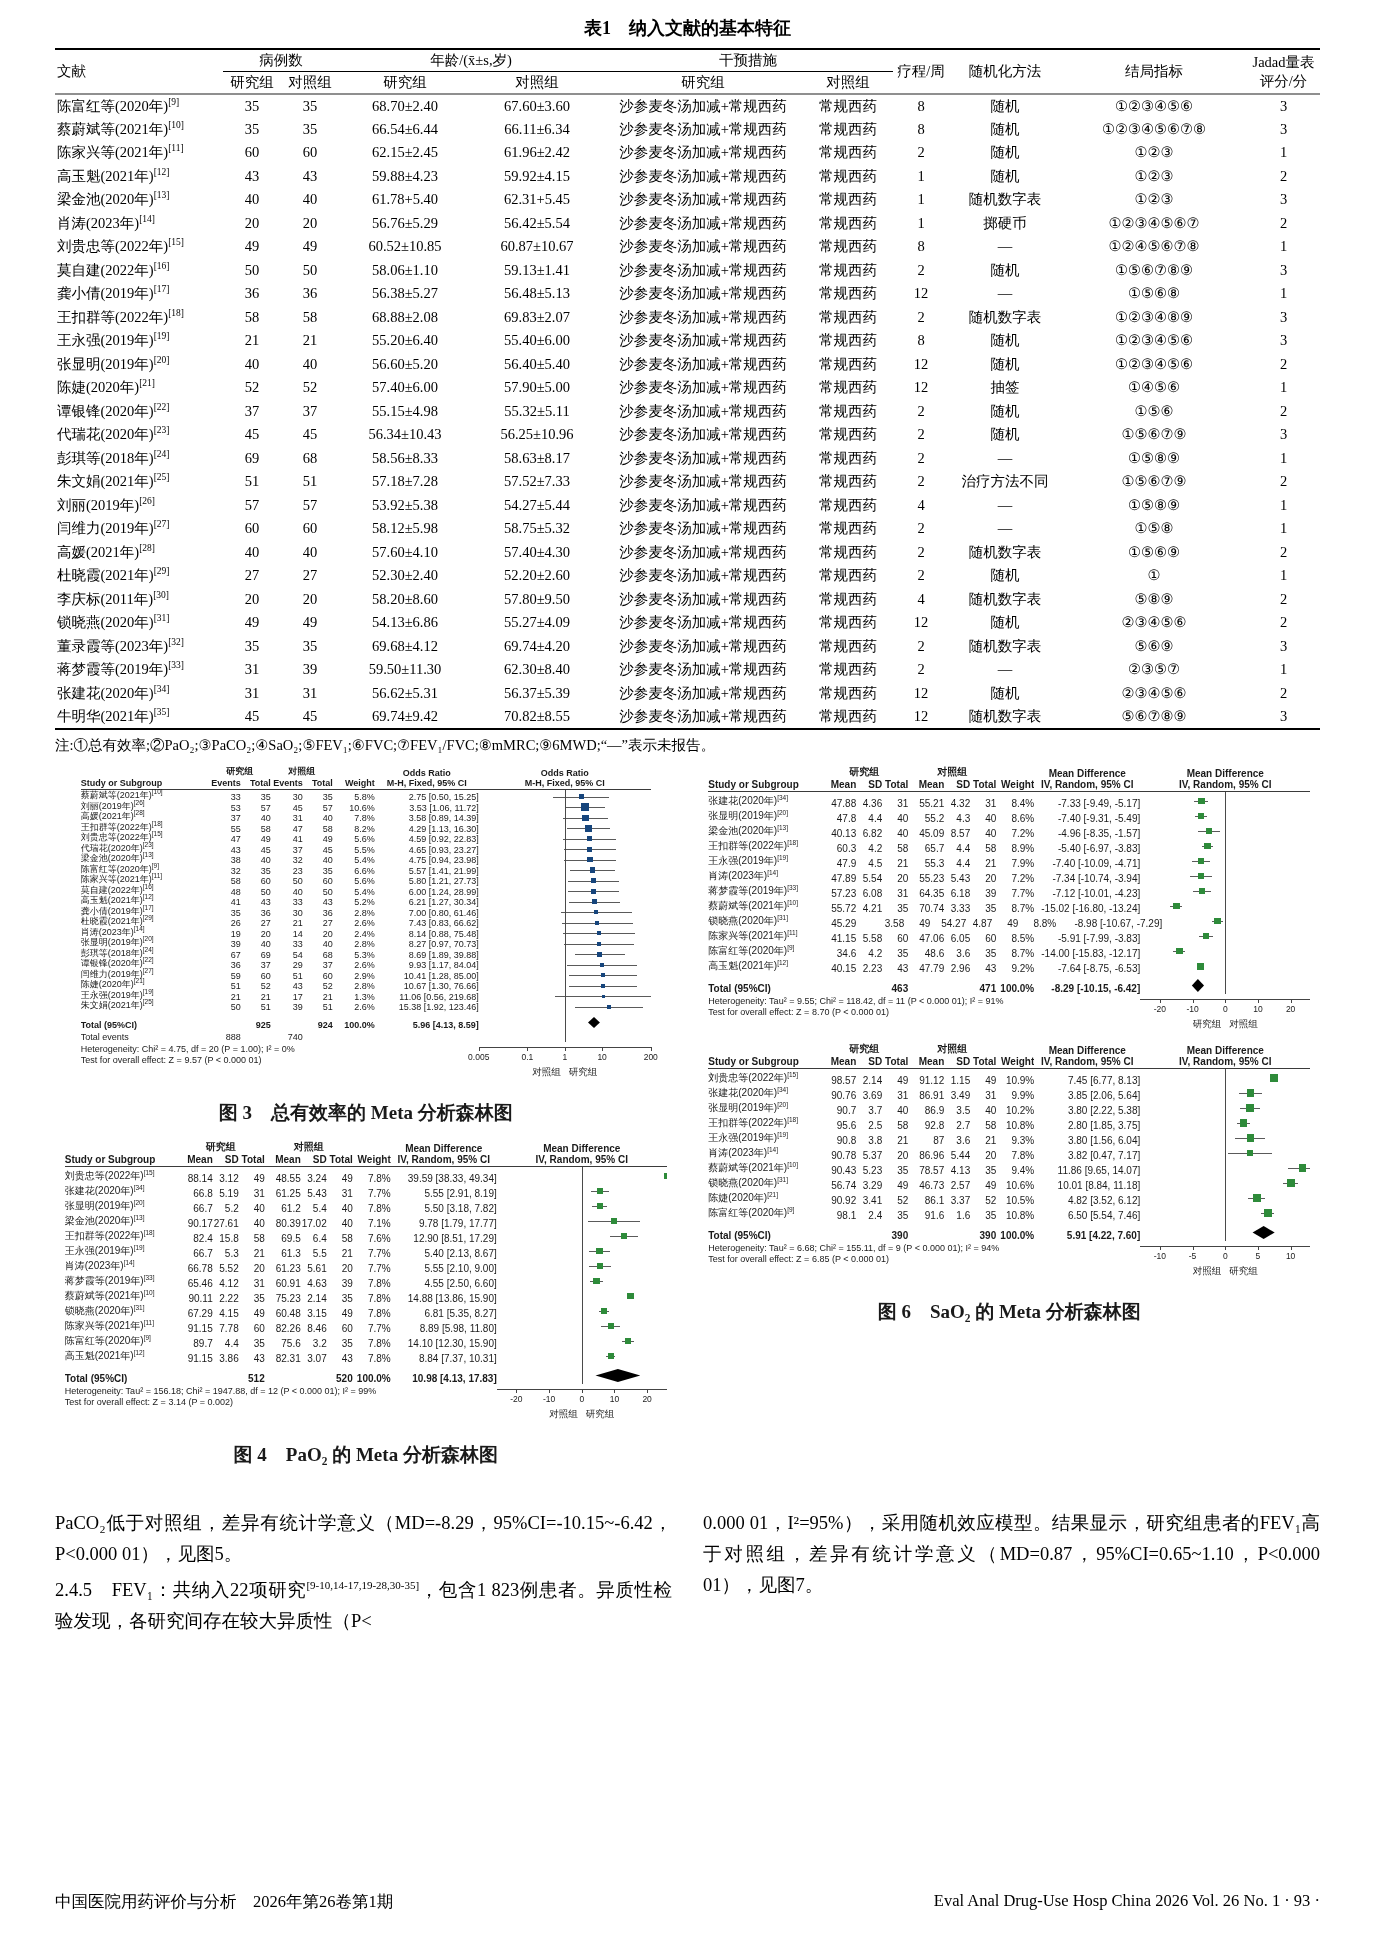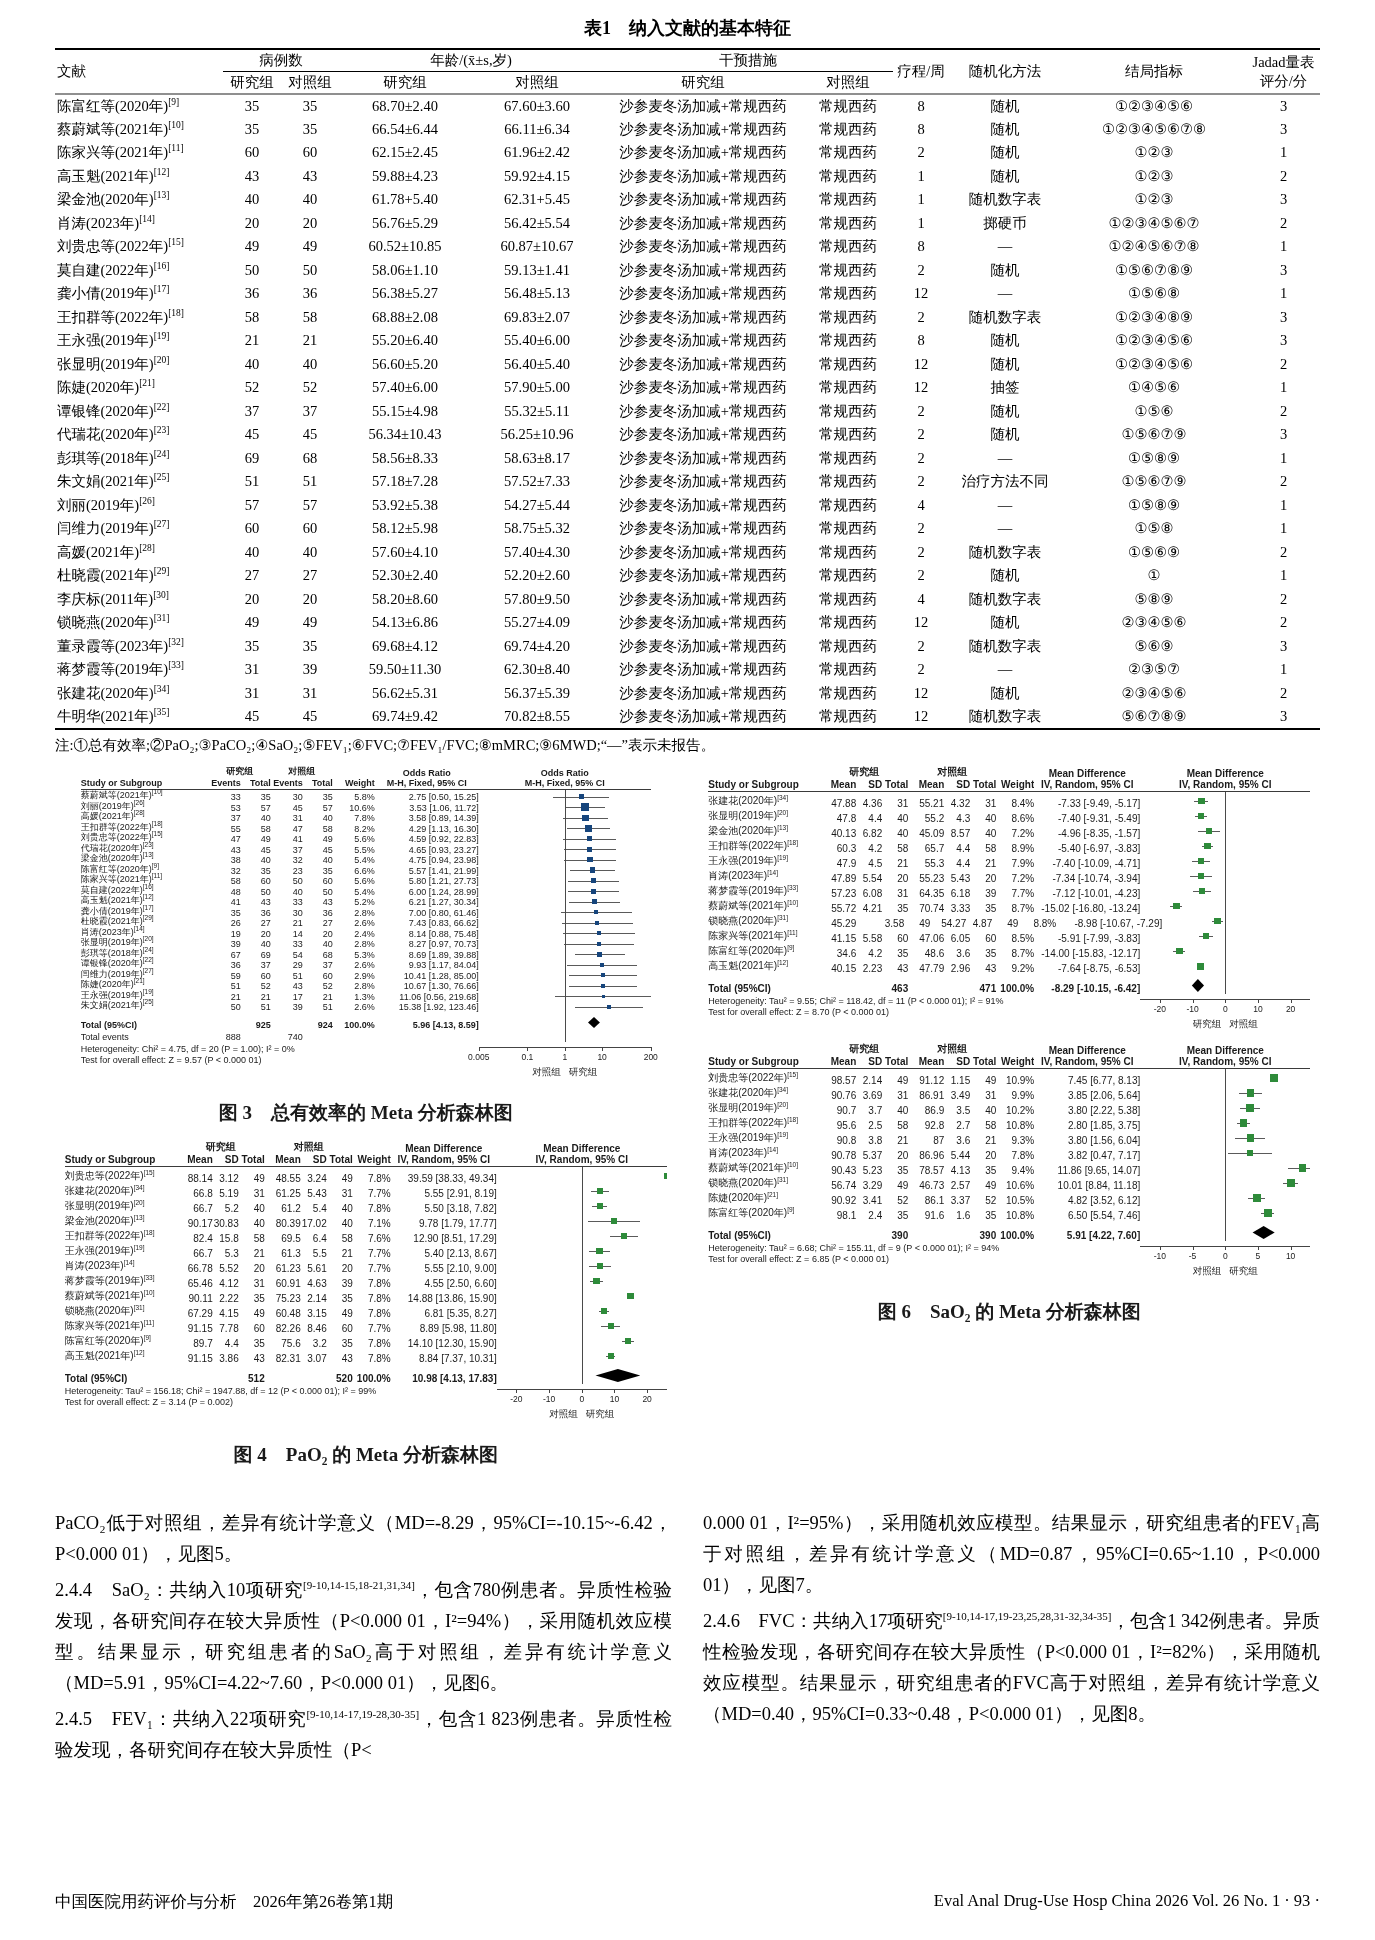--- a/index.html
+++ b/index.html
@@ -852,21 +852,21 @@
               <span class="num" style="width:38px">7.8%</span>
               <span class="ci" style="width:106px">5.50 [3.18, 7.82]</span>
        <span class="pcell" style="width:170px;height:15px">
          <i class="cil" style="left:95.39615384615384px;width:15.169230769230765px"></i>
          <i class="mk" style="left:99.83076923076922px;width:6.3px;height:6.3px;margin-top:-3.15px;background:#2e8b3a"></i>
        </span>
             </div>
             <div class="f-row" style="height:15px;font-size:10px">
       <span style="width:112px">梁金池(2020年)<sup>[13]</sup></span>
               <span class="num" style="width:36px">90.17</span>
-              <span class="num" style="width:26px">30.83</span>
+              <span class="num" style="width:26px">27.61</span>
               <span class="num" style="width:26px">40</span>
               <span class="num" style="width:36px">80.39</span>
               <span class="num" style="width:26px">17.02</span>
               <span class="num" style="width:26px">40</span>
               <span class="num" style="width:38px">7.1%</span>
               <span class="ci" style="width:106px">9.78 [1.79, 17.77]</span>
        <span class="pcell" style="width:170px;height:15px">
          <i class="cil" style="left:90.85192307692307px;width:52.24230769230769px"></i>
          <i class="mk" style="left:113.99807692307694px;width:5.949999999999999px;height:5.949999999999999px;margin-top:-2.9749999999999996px;background:#2e8b3a"></i>
        </span>
@@ -1491,26 +1491,24 @@
         <span>对照组</span><span>研究组</span></span>
           </div>
           <div class="f-cap">图 6　SaO₂ 的 Meta 分析森林图</div>
         </div>
       </div>
   </div>
 
   <div class="bodytx">
     <div class="bcol" id="body-left">
         <p>PaCO₂低于对照组，差异有统计学意义（MD=-8.29，95%CI=-10.15~-6.42，P&lt;0.000 01），见图5。</p>
-        <p>2.4.4　SaO₂：共纳入10项研究<sup>[9-10,14-15,18-21,31,34]</sup>，包含780例患者。异质性检验发现，各研究间存在较大异质性（P&lt;0.000 01，I²=94%），采用随机效应模型。结果显示，研究组患者的SaO₂高于对照组，差异有统计学意义（MD=5.91，95%CI=4.22~7.60，P&lt;0.000 01），见图6。</p>
         <p>2.4.5　FEV₁：共纳入22项研究<sup>[9-10,14-17,19-28,30-35]</sup>，包含1 823例患者。异质性检验发现，各研究间存在较大异质性（P&lt;</p>
       </div>
     <div class="bcol" id="body-right">
         <p>0.000 01，I²=95%），采用随机效应模型。结果显示，研究组患者的FEV₁高于对照组，差异有统计学意义（MD=0.87，95%CI=0.65~1.10，P&lt;0.000 01），见图7。</p>
-        <p>2.4.6　FVC：共纳入17项研究<sup>[9-10,14-17,19-23,25,28,31-32,34-35]</sup>，包含1 342例患者。异质性检验发现，各研究间存在较大异质性（P&lt;0.000 01，I²=82%），采用随机效应模型。结果显示，研究组患者的FVC高于对照组，差异有统计学意义（MD=0.40，95%CI=0.33~0.48，P&lt;0.000 01），见图8。</p>
       </div>
   </div>
 
   <div class="footer">
     <span>中国医院用药评价与分析　2026年第26卷第1期</span>
     <span>Eval Anal Drug-Use Hosp China 2026 Vol. 26 No. 1 · 93 ·</span>
   </div>
 
 </div>
 

